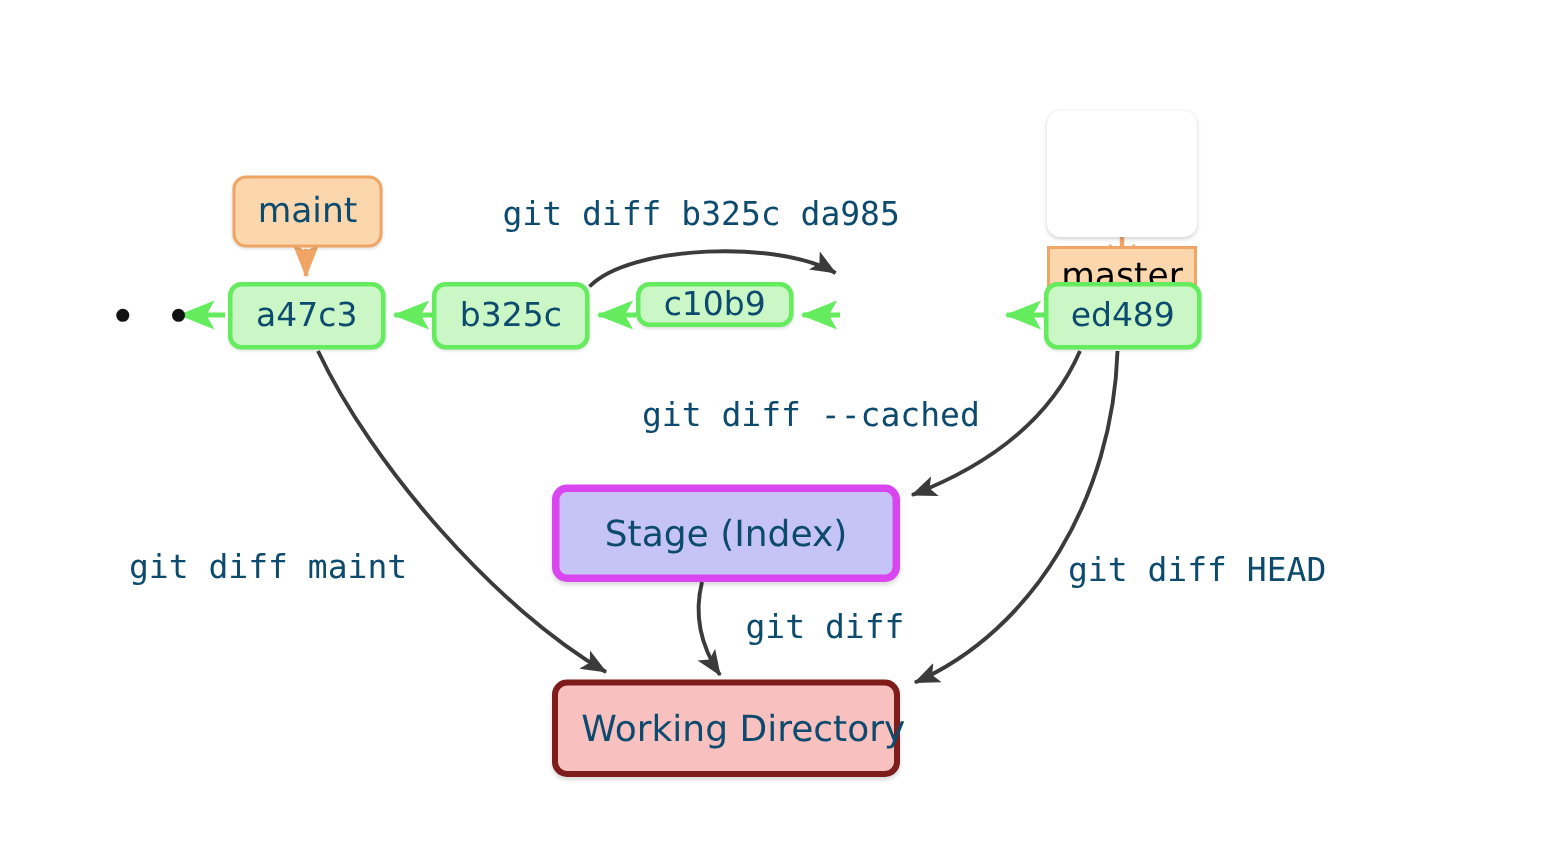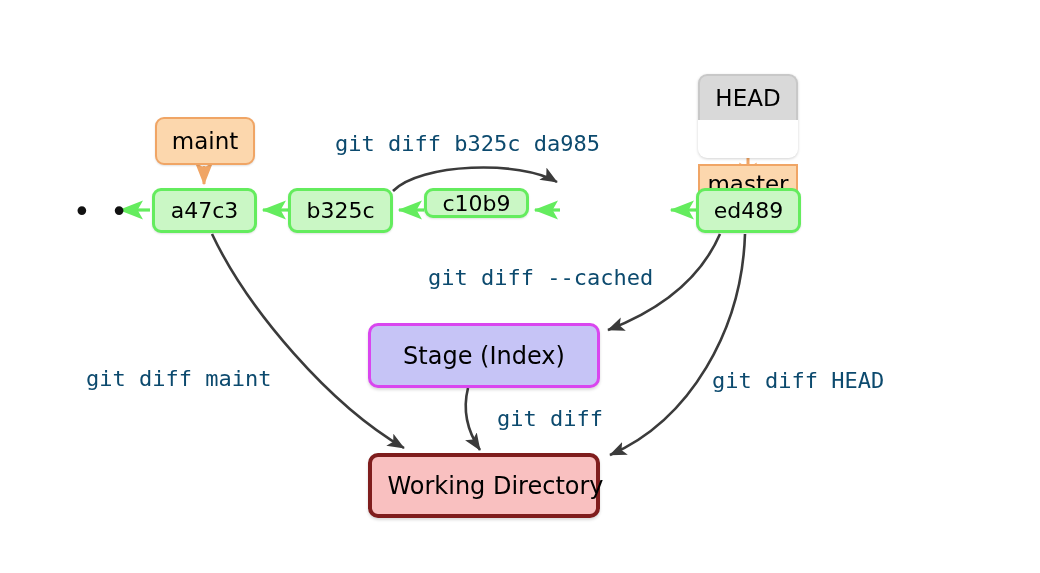--- a/index.html
+++ b/index.html
@@ -26,21 +26,21 @@
   }
   
   .node {
     position: absolute;
     box-sizing: border-box;
     display: flex;
     align-items: center;
     justify-content: center;
     text-align: center;
     white-space: nowrap;
-    color: #000000;
+    color: #0c4a6e;
     font-family: "DejaVu Sans", sans-serif;
   }
   .commit {
     background: #caf7c5;
     border: 3px solid #64ec5e;
     border-radius: 9px;
     font-size: 22px;
     box-shadow: 0 1px 2px rgba(0,0,0,0.12);
   }
   .ref {
@@ -85,21 +85,21 @@
     font-size: 23px;
     color: #000;
   }
   .area {
     border-radius: 10px;
     font-size: 24px;
     box-shadow: 0 2px 3px rgba(0,0,0,0.15);
   }
   .stage-area {
     background: #c6c4f6;
-    border: 3px solid #d946ef;
+    border: 5px solid #d946ef;
   }
   .wd-area {
     background: #f9c0c0;
     border: 4px solid #7f1d1d;
     padding-left: 23px;
   }
   
   .label {
     position: absolute;
     color: #0c4a6e;
@@ -157,23 +157,20 @@
     </g>
   </svg>
 
   <div class="ellipsis" style="left:73px; top:194px;">• • •</div>
 
   <div class="node ref" style="left:155px; top:117px; width:100px; height:48px;">
     <span>maint</span>
   </div>
 
   <div class="headstack" style="left:698px; top:74px; width:100px; height:84px;">
-    <div class="head-part" style="height:46px;">
-      <span>HEAD</span>
-    </div>
     <div class="master-part" style="top:44px; height:40px;margin-top:46px;">
       <span>master</span>
     </div>
   </div>
 
   <div class="node commit" style="left:152px; top:188px; width:105px; height:45px;">
     <span>a47c3</span>
   </div>
   <div class="node commit" style="left:288px; top:188px; width:105px; height:45px;">
     <span>b325c</span>

